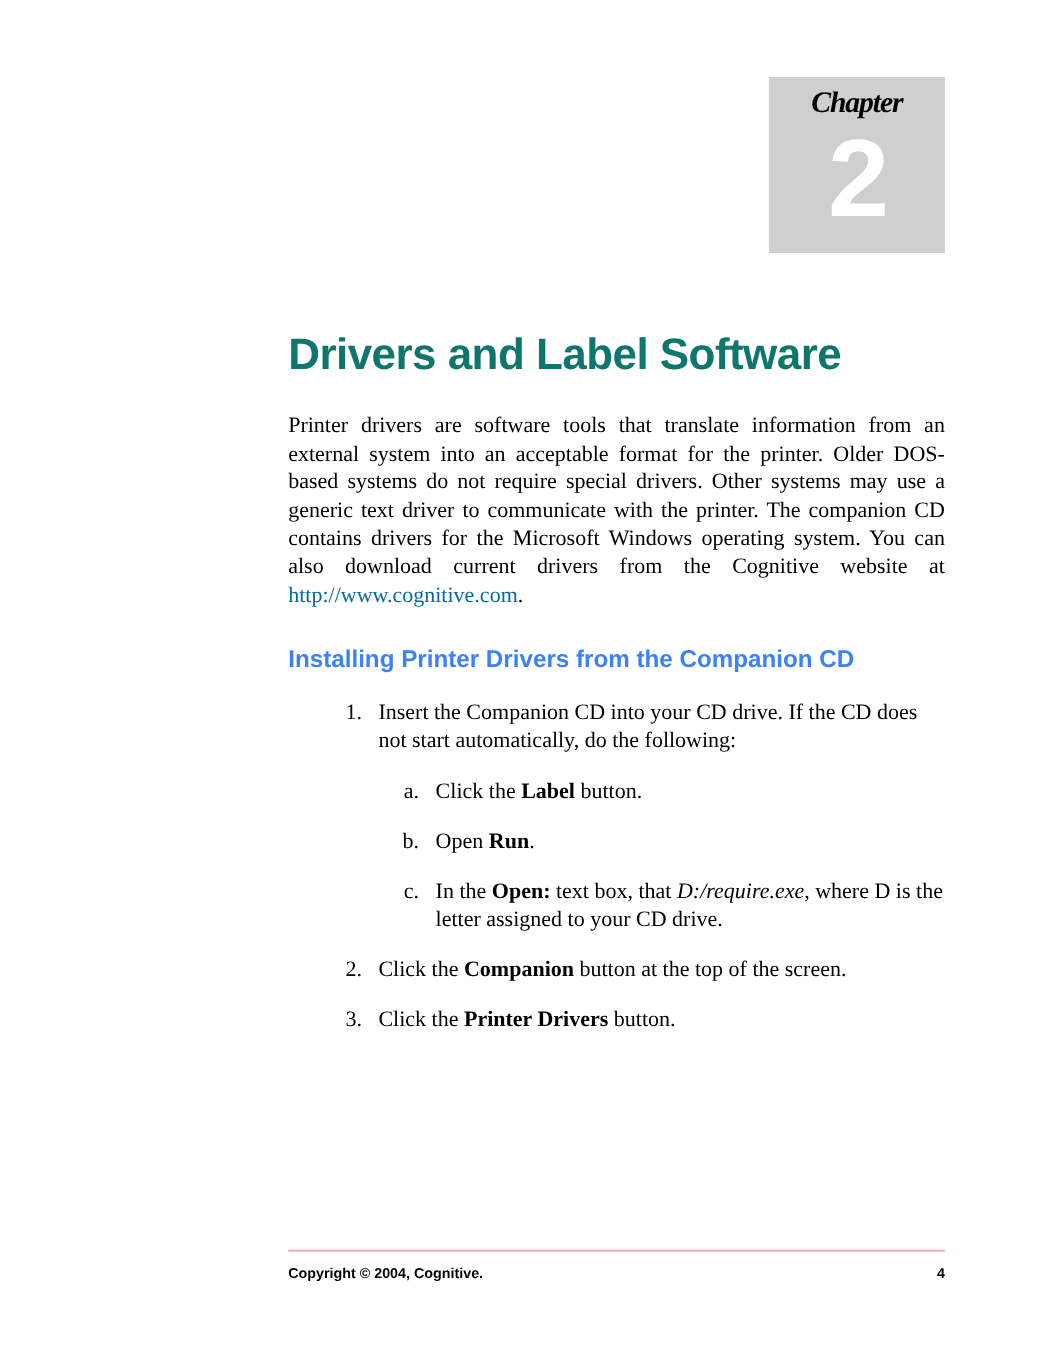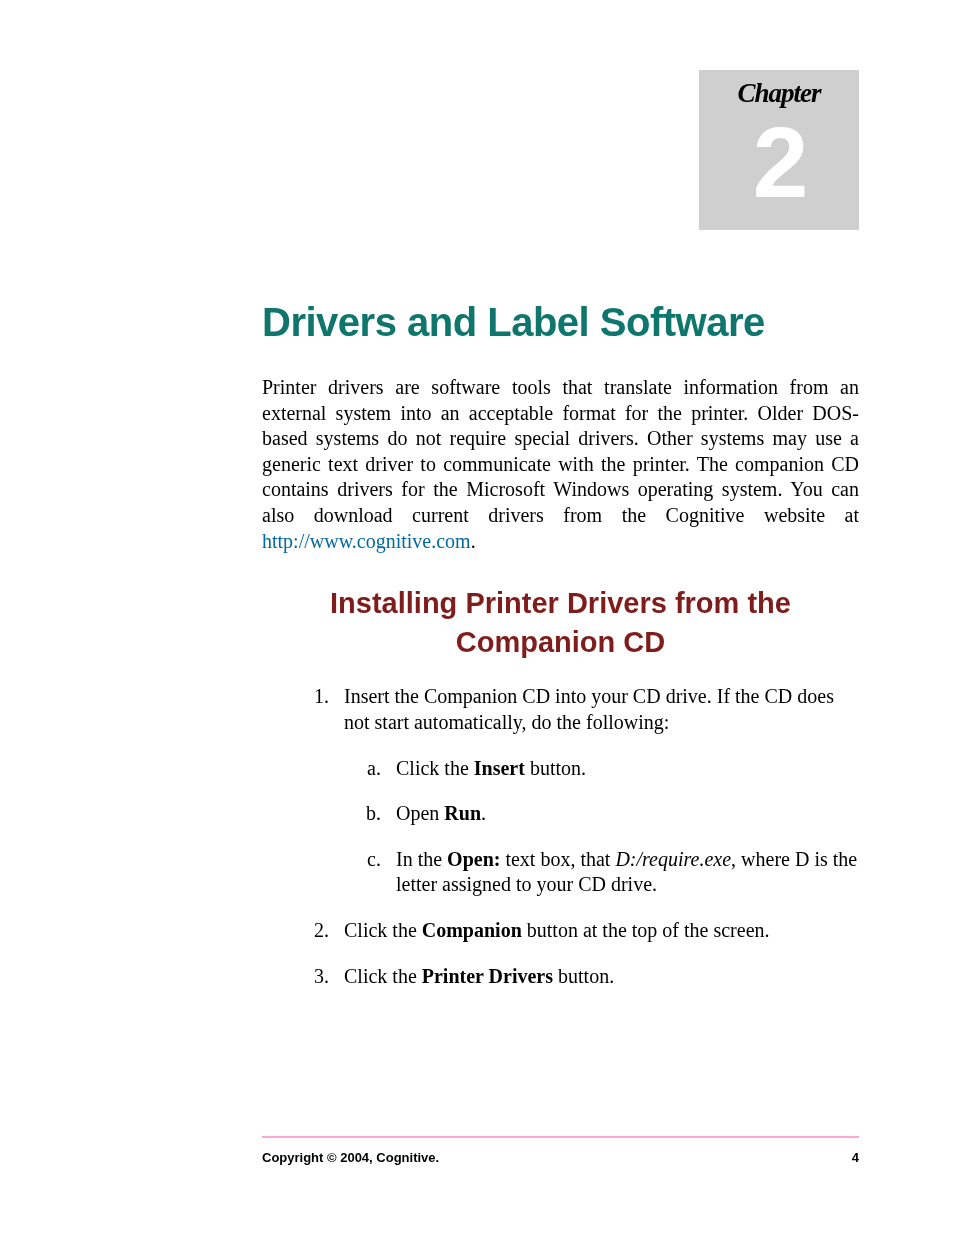--- a/index.html
+++ b/index.html
@@ -4,21 +4,21 @@
 <style>
   * { box-sizing: border-box; margin: 0; padding: 0; }
   html, body { width: 954px; height: 1235px; background: #fff; font-family: Georgia, 'Times New Roman', serif; color: #000; }
   .page { position: relative; width: 954px; height: 1235px; padding: 70px 95px 0 262px; }
   .chapter-box { position: absolute; top: 70px; right: 95px; width: 160px; height: 160px; background: #cfcfcf; text-align: center; }
   .chapter-label { font-family: Liberation Serif, serif; font-weight: 900; font-style: italic; font-size: 27px; color: #000; letter-spacing: -1px; padding-top: 8px; }
   .chapter-num { font-family: Arial, Helvetica, sans-serif; font-weight: 900; font-size: 100px; color: #fff; line-height: 0.95; margin-top: 6px; letter-spacing: -3px; }
   .h1 { font-family: Arial, Helvetica, sans-serif; font-weight: 900; font-size: 40px; color: #0f766e; margin-top: 230px; margin-bottom: 30px; letter-spacing: -0.5px; }
   .body { font-size: 20px; line-height: 1.28; text-align: justify; margin-bottom: 30px; }
   .link { color: #0369a1; }
-  .h2 { font-family: Arial, Helvetica, sans-serif; font-weight: 900; font-size: 29px; color: #7f1d1d; line-height: 1.35; margin-bottom: 22px; text-align: center; }
+  .h2 { font-family: Arial, Helvetica, sans-serif; font-weight: 900; font-size: 22px; color: #3b82f6; line-height: 1.35; margin-bottom: 22px; }
   ol.main { list-style: decimal; padding-left: 72px; font-size: 20px; }
   ol.main > li { padding-left: 10px; margin-bottom: 20px; line-height: 1.28; }
   ol.sub { list-style: lower-alpha; padding-left: 42px; margin-top: 20px; }
   ol.sub > li { padding-left: 10px; margin-bottom: 20px; line-height: 1.28; }
   .b { font-weight: bold; }
   .i { font-style: italic; }
   .footer { position: absolute; left: 262px; right: 95px; bottom: 70px; border-top: 2px solid #f9a8d4; padding-top: 12px; font-family: Arial, Helvetica, sans-serif; font-weight: 900; font-size: 13px; display: flex; justify-content: space-between; }
 </style>
 </head>
 <body>
@@ -36,21 +36,21 @@
     <span>Printer drivers are software tools that translate information from an external system into an acceptable format for the printer. Older DOS-based systems do not require special drivers. Other systems may use a generic text driver to communicate with the printer. The companion CD contains drivers for the Microsoft Windows operating system. You can also download current drivers from the Cognitive website at </span><a class="link">http://www.cognitive.com</a><span>.</span>
   </p>
 
   <h2 class="h2">Installing Printer Drivers from the Companion CD</h2>
 
   <ol class="main">
     <li>
       <span>Insert the Companion CD into your CD drive. If the CD does not start automatically, do the following:</span>
       <ol class="sub">
         <li>
-          <span>Click the </span><span class="b">Insert</span><span> button.</span>
+          <span>Click the </span><span class="b">Label</span><span> button.</span>
         </li>
         <li>
           <span>Open </span><span class="b">Run</span><span>.</span>
         </li>
         <li>
           <span>In the </span><span class="b">Open:</span><span> text box, that </span><span class="i">D:/require.exe</span><span>, where D is the letter assigned to your CD drive.</span>
         </li>
       </ol>
     </li>
     <li>

